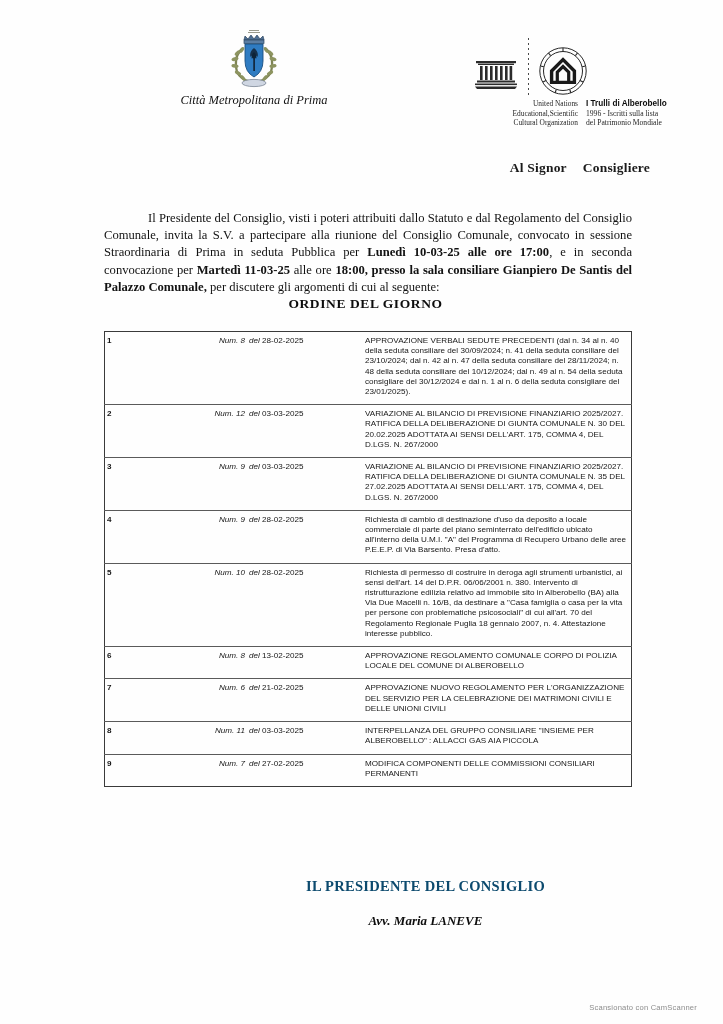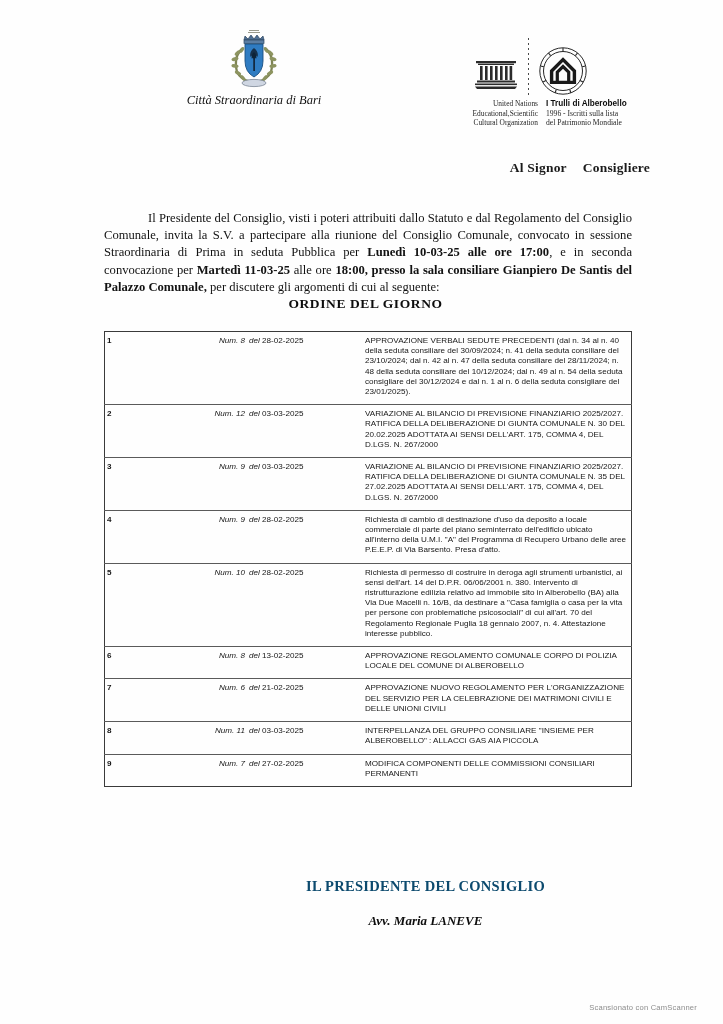--- a/index.html
+++ b/index.html
@@ -96,20 +96,21 @@
   }
   .unesco-trulli-logo {
     width: 56px;
     display: flex;
     justify-content: center;
     align-items: center;
   }
   .unesco-captions {
     display: flex;
     margin-top: 3px;
+    margin-left: 40px;
   }
   .unesco-cap-left {
     width: 72px;
     text-align: right;
     font-family: "Liberation Serif", serif;
     font-size: 7.4px;
     line-height: 9.6px;
     color: #1f1f1f;
     padding-right: 4px;
   }
@@ -299,21 +300,21 @@
             <ellipse cx="48" cy="31" rx="3.6" ry="1.8" transform="rotate(18 48 31)"></ellipse>
             <ellipse cx="48" cy="38" rx="3.6" ry="1.8" transform="rotate(-8 48 38)"></ellipse>
             <ellipse cx="45" cy="45" rx="3.5" ry="1.8" transform="rotate(-32 45 45)"></ellipse>
             <ellipse cx="40" cy="50" rx="3.4" ry="1.7" transform="rotate(-50 40 50)"></ellipse>
             <ellipse cx="41" cy="22" rx="3.2" ry="1.6" transform="rotate(58 41 22)"></ellipse>
           </g>
 
           <ellipse cx="29" cy="55" rx="12" ry="3.6" fill="#cfd6e2" stroke="#7b8696" stroke-width="0.8"></ellipse>
         </svg>
       </div>
-      <div class="comune-sub">Città Straordinaria di Bari</div>
+      <div class="comune-sub">Città Metropolitana di Prima</div>
     </div>
 
     <div class="unesco-block">
       <div class="unesco-logos">
         <div class="unesco-temple">
           <svg width="44" height="36" viewBox="0 0 44 36" aria-hidden="true">
             <rect x="2" y="5" width="40" height="2.2" fill="#2b2b2b"></rect>
             <rect x="4" y="7.6" width="36" height="1.4" fill="#2b2b2b"></rect>
             <g fill="#2b2b2b">
               <rect x="6" y="10" width="2.6" height="14"></rect>

